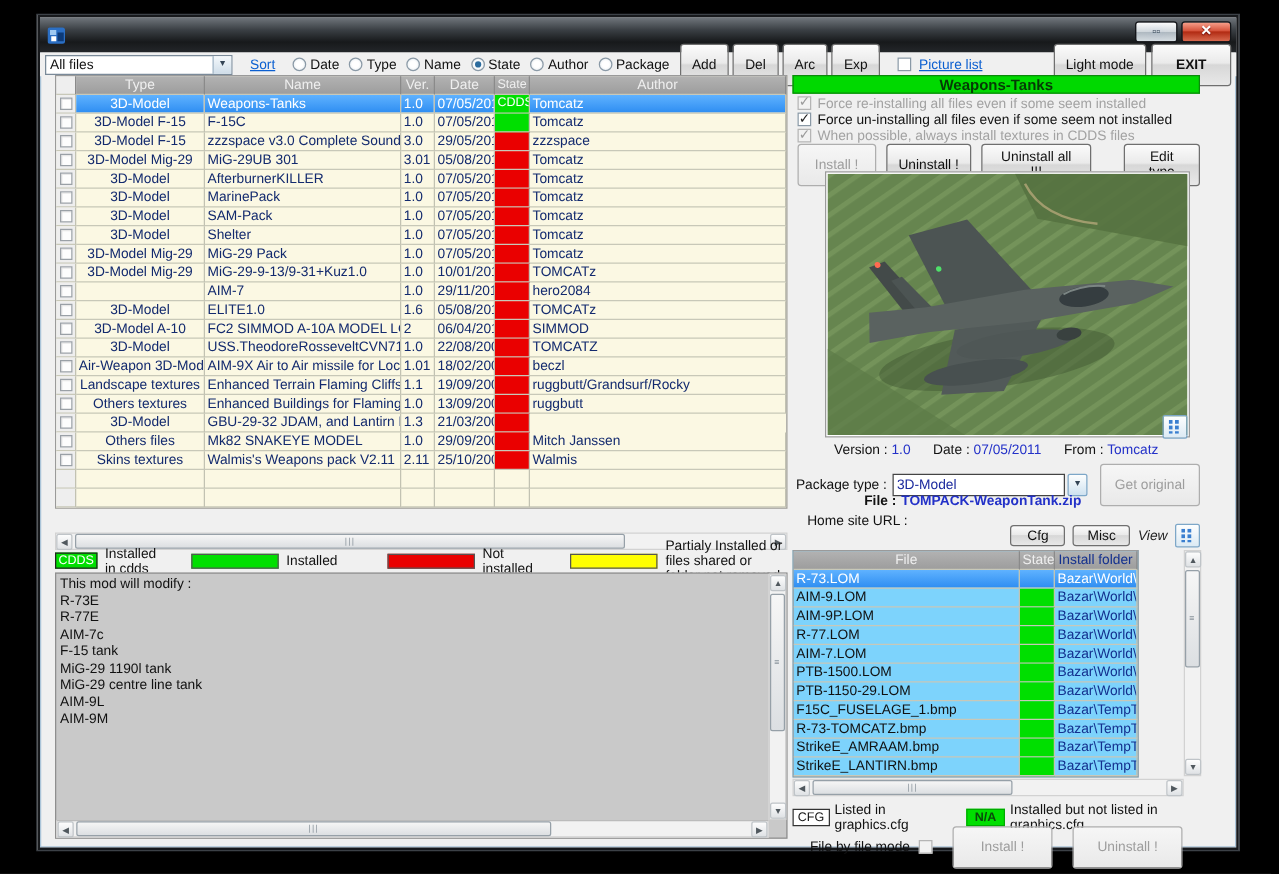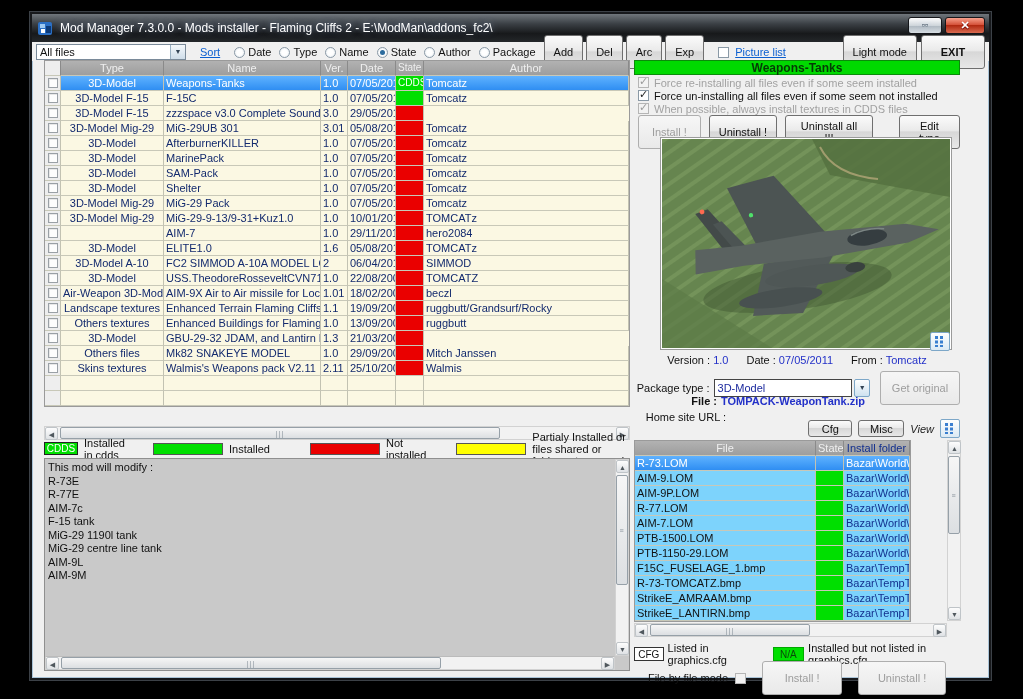--- a/index.html
+++ b/index.html
@@ -134,37 +134,36 @@
   .fc.folder { flex:1; color:#13308e; }
   .frow.hdr .fc { text-align:center; border-right:1px solid #8a8a8a; }
   .frow.sel .fc { background:linear-gradient(#5fb2ff,#2f8ef2); color:#fff; }
   .fileside-v { left:915px; top:426px; height:181px; }
   .file-hscroll { left:602px; top:609px; width:313px; }
   .file-legend { position:absolute; left:602px; top:628px; width:340px; display:flex; align-items:center;
     gap:4px; font-size:11px; color:#111; }
   .cfgbox { width:32px; height:14px; border:1px solid #333; background:#fff; text-align:center;
     line-height:13px; font-size:10px; }
   .nabox { width:34px; height:14px; border:1px solid #0a0; background:#00df00; color:#0a4a0a;
-    text-align:center; line-height:13px; font-size:10px; }
+    text-align:center; line-height:13px; font-size:10px;font-weight:bold; }
   .file-actions { position:absolute; left:602px; top:647px; width:326px; display:flex; align-items:center;
     justify-content:center; gap:16px; font-size:11px; color:#111; }
 </style>
 </head>
 <body>
 
 <div class="window">
 
   <div class="titlebar">
     <svg class="app-icon" viewBox="0 0 16 15">
       <rect x="0" y="1" width="14" height="13" rx="2" fill="#2b6fc4"></rect>
       <rect x="2" y="3" width="5" height="4" fill="#9ec9f2"></rect>
       <rect x="8" y="5" width="5" height="7" fill="#0d3a77"></rect>
       <rect x="3" y="8" width="4" height="4" fill="#ffffff"></rect>
     </svg>
-    <span>Mod Manager 7.3.0.0 - Mods installer - Flaming Cliffs 2 - E:\ModMan\addons_fc2\</span>
     <div class="win-btns">
       <div class="wbtn">▫▫</div>
       <div class="wbtn close">✕</div>
     </div>
   </div>
 
   <div class="toolbar">
     <div class="combo">
       <span>All files</span>
       <span class="arrowbox">▼</span>
@@ -220,20 +219,21 @@
       </div>
       <div class="trow">
         <div class="c cb">
           <span class="mini-cb"></span>
         </div>
         <div class="c type">3D-Model F-15</div>
         <div class="c name">zzzspace v3.0 Complete Soundpack for L</div>
         <div class="c ver">3.0</div>
         <div class="c date">29/05/2012</div>
         <div class="c state st-not"></div>
+        <div class="c author">zzzspace</div>
       </div>
       <div class="trow">
         <div class="c cb">
           <span class="mini-cb"></span>
         </div>
         <div class="c type">3D-Model Mig-29</div>
         <div class="c name">MiG-29UB 301</div>
         <div class="c ver">3.01</div>
         <div class="c date">05/08/2011</div>
         <div class="c state st-not"></div>

